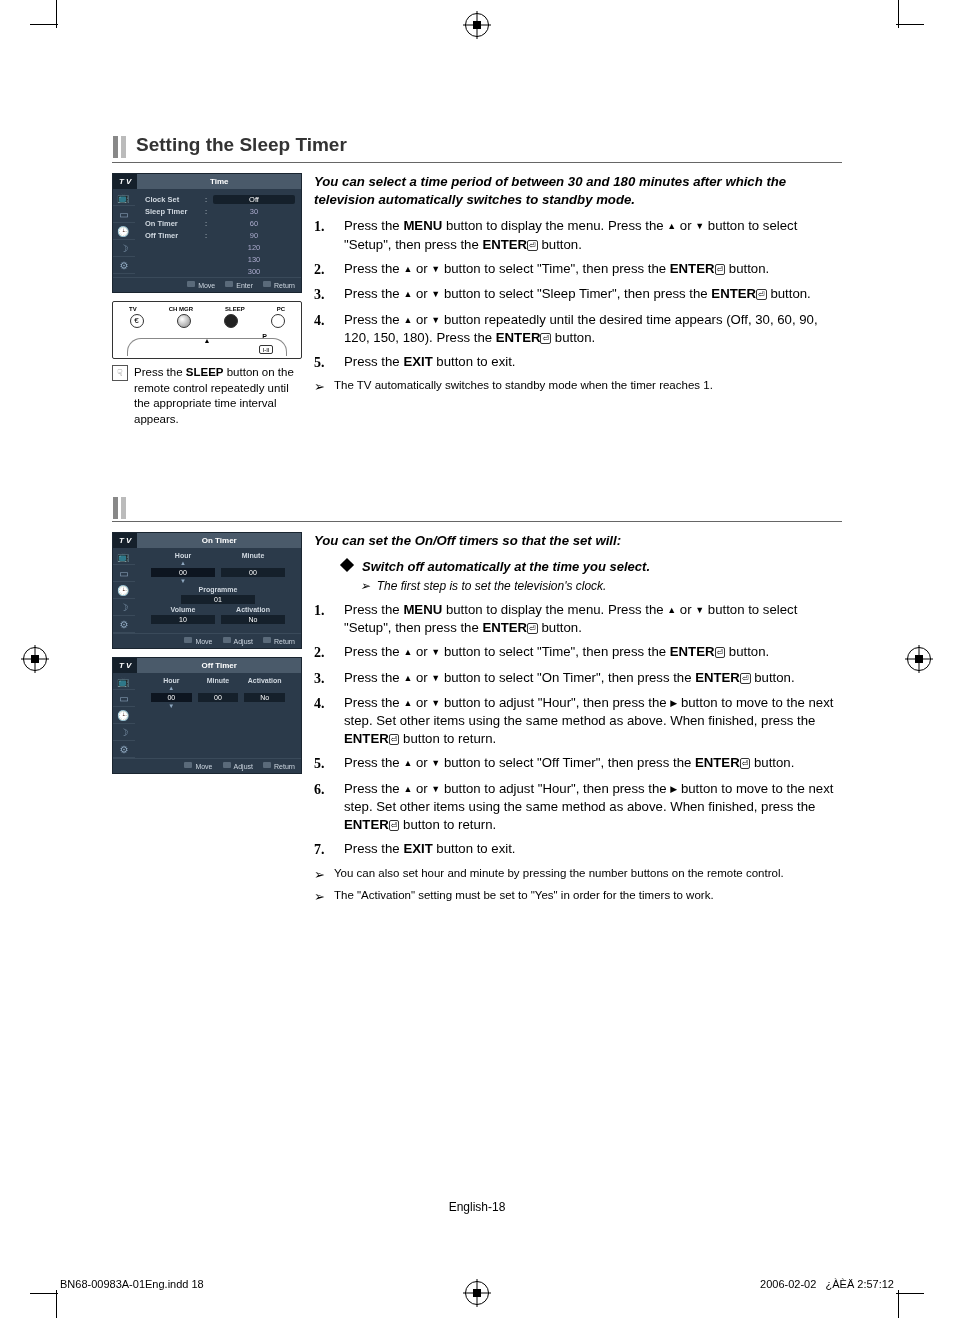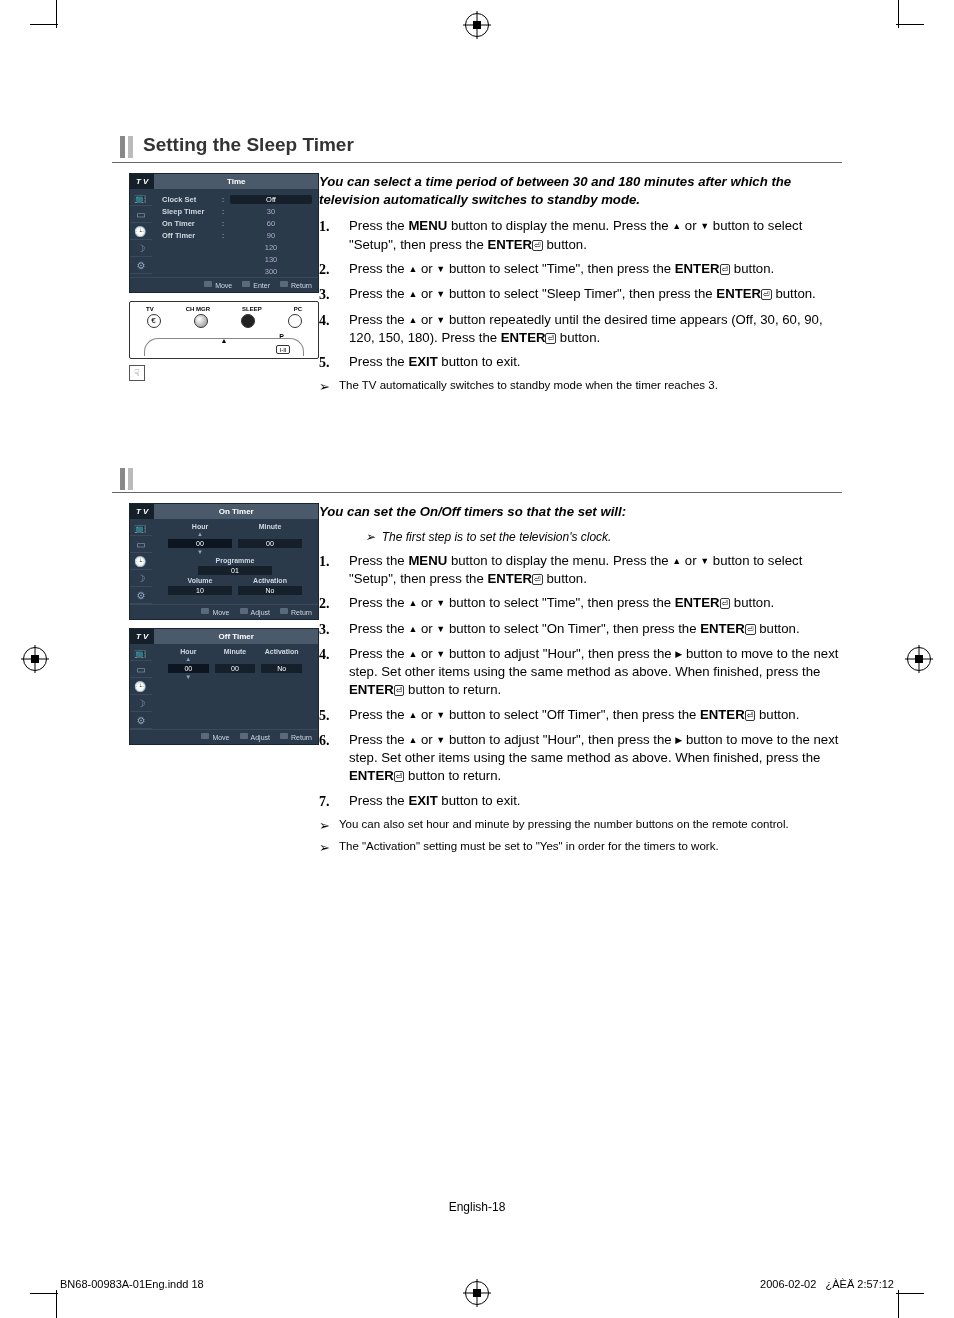--- a/index.html
+++ b/index.html
@@ -9,25 +9,25 @@
   .crop-v { position: absolute; width: 28px; height: 1px; background: #000; }
   .reg { position: absolute; width: 22px; height: 22px; }
   .reg::before { content:""; position:absolute; left:50%; top:50%; width:22px; height:22px; border:1px solid #000; border-radius:50%; transform:translate(-50%,-50%); }
   .reg::after { content:""; position:absolute; left:50%; top:50%; width:28px; height:1px; background:#000; transform:translate(-50%,-50%); box-shadow:0 0 0 0; }
   .reg .v { position:absolute; left:50%; top:50%; width:1px; height:28px; background:#000; transform:translate(-50%,-50%); }
   .reg .sq { position:absolute; left:50%; top:50%; width:8px; height:8px; background:#000; transform:translate(-50%,-50%); }
 
   .content { position: absolute; left: 56px; top: 98px; width: 730px; }
   .section-title { font-size: 19px; font-weight: bold; color: #333; margin-bottom: 4px; }
   .title-rule { height:1px; background:#666; margin-bottom:10px; }
-  .title-bar { display:flex; align-items:center; margin: 12px 0 2px 8px; }
+  .title-bar { display:flex; align-items:center; margin: 12px 0 2px 1px; }
   .title-bar .tab { width:5px; height:22px; background:#888; margin-right:3px; }
   .title-bar .tab2 { width:5px; height:22px; background:#bbb; margin-right:10px; }
 
-  .two-col { display:flex; gap:0;margin-left:17px; }
+  .two-col { display:flex; gap:12px; }
   .left-col { width:190px; flex:none; }
   .right-col { flex:1; font-size:13.2px; line-height:1.38; }
 
   .intro { font-style:italic; font-weight:bold; margin-bottom:8px; }
   .sub-intro { font-style:italic; margin: 2px 0 2px 28px; font-size:12px; }
   .sub-intro.bold { font-weight:bold; font-size:13px; }
   .diamond { display:inline-block; width:10px; height:10px; background:#000; transform:rotate(45deg); margin-right:10px; vertical-align:1px; }
   .arrow-note { font-size:11.5px; margin:4px 0 2px 0; display:flex; }
   .arrow-note .glyph { width:20px; flex:none; font-size:13px; }
 
@@ -193,20 +193,21 @@
               <div class="b dark"></div>
               <div class="b"></div>
           </div>
           <div class="plbl">P</div>
           <div class="parc"></div>
           <div class="tri3" style="left:50%; bottom:14px; transform:translateX(-50%);">▲</div>
           <div class="ii">I-II</div>
         </div>
         <div class="tip">
           <div class="ticon">☟</div>
+          <div><span>Press the </span><span class="btn">SLEEP</span><span> button on the remote control repeatedly until the appropriate time interval appears.</span></div>
         </div>
       </div>
 
       <div class="right-col">
         <p class="intro">You can select a time period of between 30 and 180 minutes after which the television automatically switches to standby mode.</p>
         <ol id="s1-steps">
             <li>
               <span class="num">1.</span>
               <span class="txt">Press the <span class="btn">MENU</span> button to display the menu. Press the <span class="tri">▲</span> or <span class="tri">▼</span> button to select "Setup", then press the <span class="btn">ENTER</span><span class="enter-icon">⏎</span> button.</span>
             </li>
@@ -222,21 +223,21 @@
               <span class="num">4.</span>
               <span class="txt">Press the <span class="tri">▲</span> or <span class="tri">▼</span> button repeatedly until the desired time appears (Off, 30, 60, 90, 120, 150, 180). Press the <span class="btn">ENTER</span><span class="enter-icon">⏎</span> button.</span>
             </li>
             <li>
               <span class="num">5.</span>
               <span class="txt">Press the <span class="btn">EXIT</span> button to exit.</span>
             </li>
           </ol>
         <div class="arrow-note">
           <span class="glyph">➢</span>
-            <span>The TV automatically switches to standby mode when the timer reaches 3.</span>
+            <span>The TV automatically switches to standby mode when the timer reaches 1.</span>
         </div>
       </div>
     </div>
 
     <div style="height:58px;"></div>
     <div class="title-bar">
       <div class="tab"></div>
         <div class="tab2"></div>
     </div>
     <div class="title-rule"></div>
@@ -317,20 +318,21 @@
           <div class="footer">
               <span>Move</span>
               <span>Adjust</span>
               <span>Return</span>
             </div>
         </div>
       </div>
 
       <div class="right-col">
         <p class="intro">You can set the On/Off timers so that the set will:</p>
+        <p class="sub-intro bold"><span class="diamond"></span><span>Switch off automatically at the time you select.</span></p>
         <p class="sub-intro" style="margin-left:46px;">➢ &nbsp;<span style="font-weight:normal;">The first step is to set the television's clock.</span></p>
         <ol id="s2-steps">
             <li>
               <span class="num">1.</span>
               <span class="txt">Press the <span class="btn">MENU</span> button to display the menu. Press the <span class="tri">▲</span> or <span class="tri">▼</span> button to select "Setup", then press the <span class="btn">ENTER</span><span class="enter-icon">⏎</span> button.</span>
             </li>
             <li>
               <span class="num">2.</span>
               <span class="txt">Press the <span class="tri">▲</span> or <span class="tri">▼</span> button to select "Time", then press the <span class="btn">ENTER</span><span class="enter-icon">⏎</span> button.</span>
             </li>

